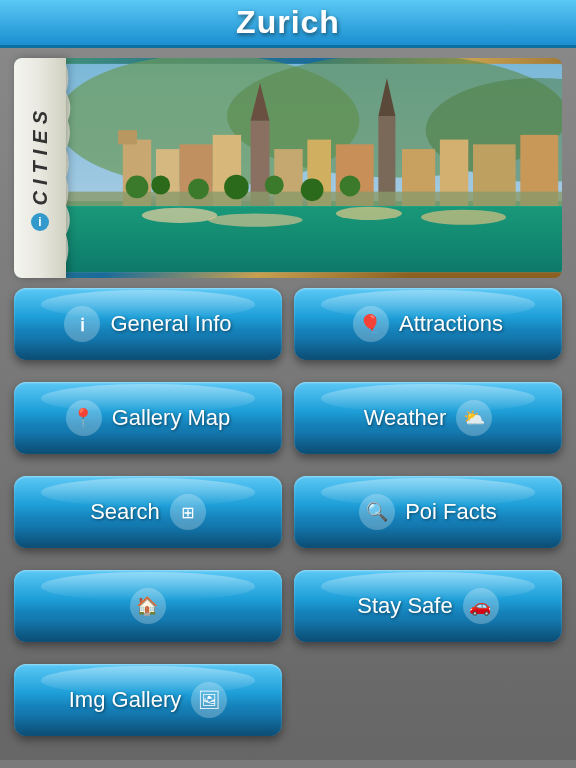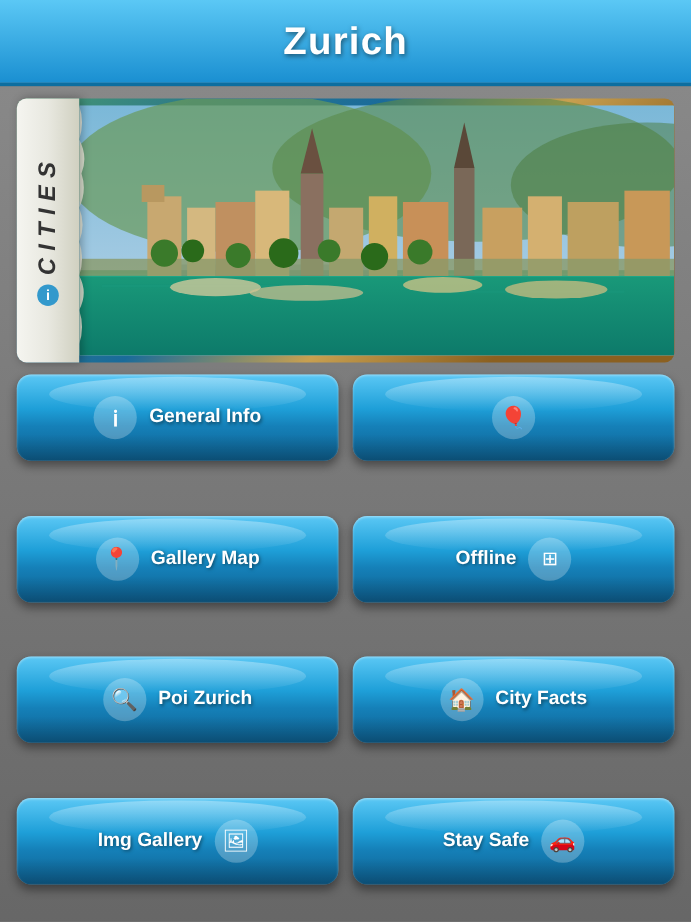--- a/index.html
+++ b/index.html
@@ -7,21 +7,21 @@
       width: 576px;
       height: 768px;
       overflow: hidden;
       font-family: 'Arial', sans-serif;
       background: #7a7a7a;
     }
 
     
     #header {
       width: 100%;
-      height: 72px;
+      height: 48px;
       background: linear-gradient(to bottom, #5bc8f5, #1a8fd1);
       display: flex;
       align-items: center;
       justify-content: center;
       border-bottom: 3px solid #0d6ea0;
     }
     #header h1 {
       color: white;
       font-size: 32px;
       font-weight: bold;
@@ -157,22 +157,22 @@
       bottom: 0;
       left: 0;
       right: 0;
       height: 30%;
       background: linear-gradient(to bottom, transparent, rgba(0,0,0,0.2));
       border-radius: 0 0 12px 12px;
     }
 
     .btn-label {
       color: white;
-      font-size: 16px;
-      font-weight: bold;
+      font-size: 22px;
+      font-weight: normal;
       text-shadow: 1px 1px 3px rgba(0,0,0,0.5);
       z-index: 1;
     }
 
     
     .icon-circle {
       width: 36px;
       height: 36px;
       border-radius: 50%;
       background: rgba(255,255,255,0.25);
@@ -281,59 +281,65 @@
         <span style="color:white;font-size:18px;font-weight:bold;">ℹ</span>
       </div>
       <span class="btn-label">General Info</span>
     </button>
 
 
     <button class="menu-btn">
       <div class="icon-circle">
         <span style="color:white;font-size:18px;">🎈</span>
       </div>
+      <span class="btn-label">Attractions</span>
     </button>
 
     <button class="menu-btn">
       <div class="icon-circle">
         <span style="color:white;font-size:18px;">📍</span>
       </div>
       <span class="btn-label">Gallery Map</span>
     </button>
 
-
-    <button class="menu-btn">
-      <span class="btn-label">Offline</span>
+    <button class="menu-btn">
+      <span class="btn-label">Weather</span>
+      <div class="icon-circle">
+        <span style="color:white;font-size:18px;">⛅</span>
+      </div>
+    </button>
+
+    <button class="menu-btn">
+      <span class="btn-label">Search</span>
       <div class="icon-circle">
         <span style="color:white;font-size:16px;">⊞</span>
       </div>
     </button>
 
     <button class="menu-btn">
       <div class="icon-circle">
         <span style="color:white;font-size:18px;">🔍</span>
       </div>
-      <span class="btn-label">Poi Zurich</span>
+      <span class="btn-label">Poi Facts</span>
     </button>
 
     <button class="menu-btn">
       <div class="icon-circle">
         <span style="color:white;font-size:18px;">🏠</span>
       </div>
-      <span class="btn-label">City Facts</span>
+    </button>
+
+    <button class="menu-btn">
+      <span class="btn-label">Stay Safe</span>
+      <div class="icon-circle">
+        <span style="color:white;font-size:18px;">🚗</span>
+      </div>
     </button>
 
     <button class="menu-btn">
       <span class="btn-label">Img Gallery</span>
       <div class="icon-circle">
         <span style="color:white;font-size:18px;">🖼</span>
-      </div>
-    </button>
-
-    <button class="menu-btn">
-      <span class="btn-label">Stay Safe</span>
-      <div class="icon-circle">
-        <span style="color:white;font-size:18px;">🚗</span>
       </div>
     </button>
 
   </div>
 </div>
 
 </body></html>

